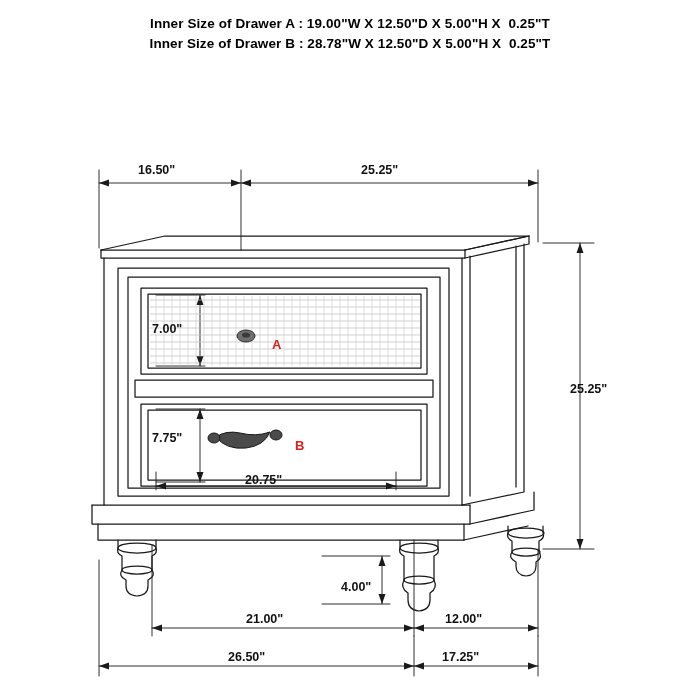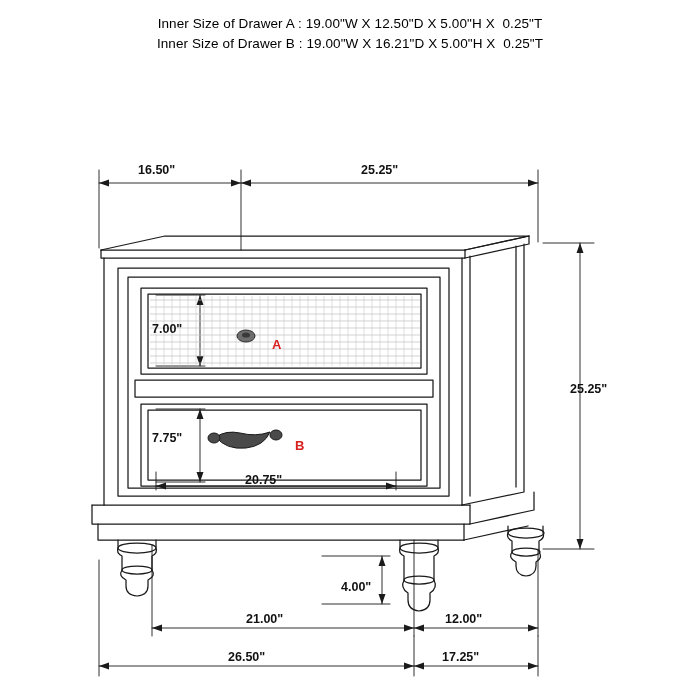--- a/index.html
+++ b/index.html
@@ -8,21 +8,21 @@
     background:#ffffff;
     font-family:"Liberation Sans", sans-serif;
     color:#000;
     position:relative;
     overflow:hidden;
   }
   .canvas{position:absolute;left:0;top:0;width:700px;height:700px;}
   .header{
     position:absolute;left:0;top:14px;width:700px;
     text-align:center;
-    font-size:13.5px;font-weight:normal;line-height:20px;
+    font-size:13.5px;font-weight:bold;line-height:20px;
     letter-spacing:0.1px;
   }
   .header div{white-space:pre;}
   svg{position:absolute;left:0;top:0;}
   .dimtext{
     position:absolute;
     font-size:12.5px;font-weight:bold;
     color:#111;
     white-space:nowrap;
   }
@@ -32,21 +32,21 @@
     color:#d9201f;
   }
 </style>
 </head>
 <body>
 
 <div class="canvas">
 
   <div class="header">
     <div>Inner Size of Drawer A : 19.00"W X 12.50"D X 5.00"H X  0.25"T</div>
-    <div>Inner Size of Drawer B : 19.00"W X 16.21"D X 5.00"H X  0.25"T</div>
+    <div>Inner Size of Drawer B : 28.78"W X 12.50"D X 5.00"H X  0.25"T</div>
   </div>
 
   <svg width="700" height="700" viewBox="0 0 700 700">
     <g fill="none" stroke="#1a1a1a" stroke-width="1.25" stroke-linejoin="round" stroke-linecap="round">
 
       <g stroke-width="0.9">
 
         <line x1="99" y1="170" x2="99" y2="248"></line>
         <line x1="241" y1="170" x2="241" y2="250"></line>
         <line x1="538" y1="170" x2="538" y2="242"></line>

